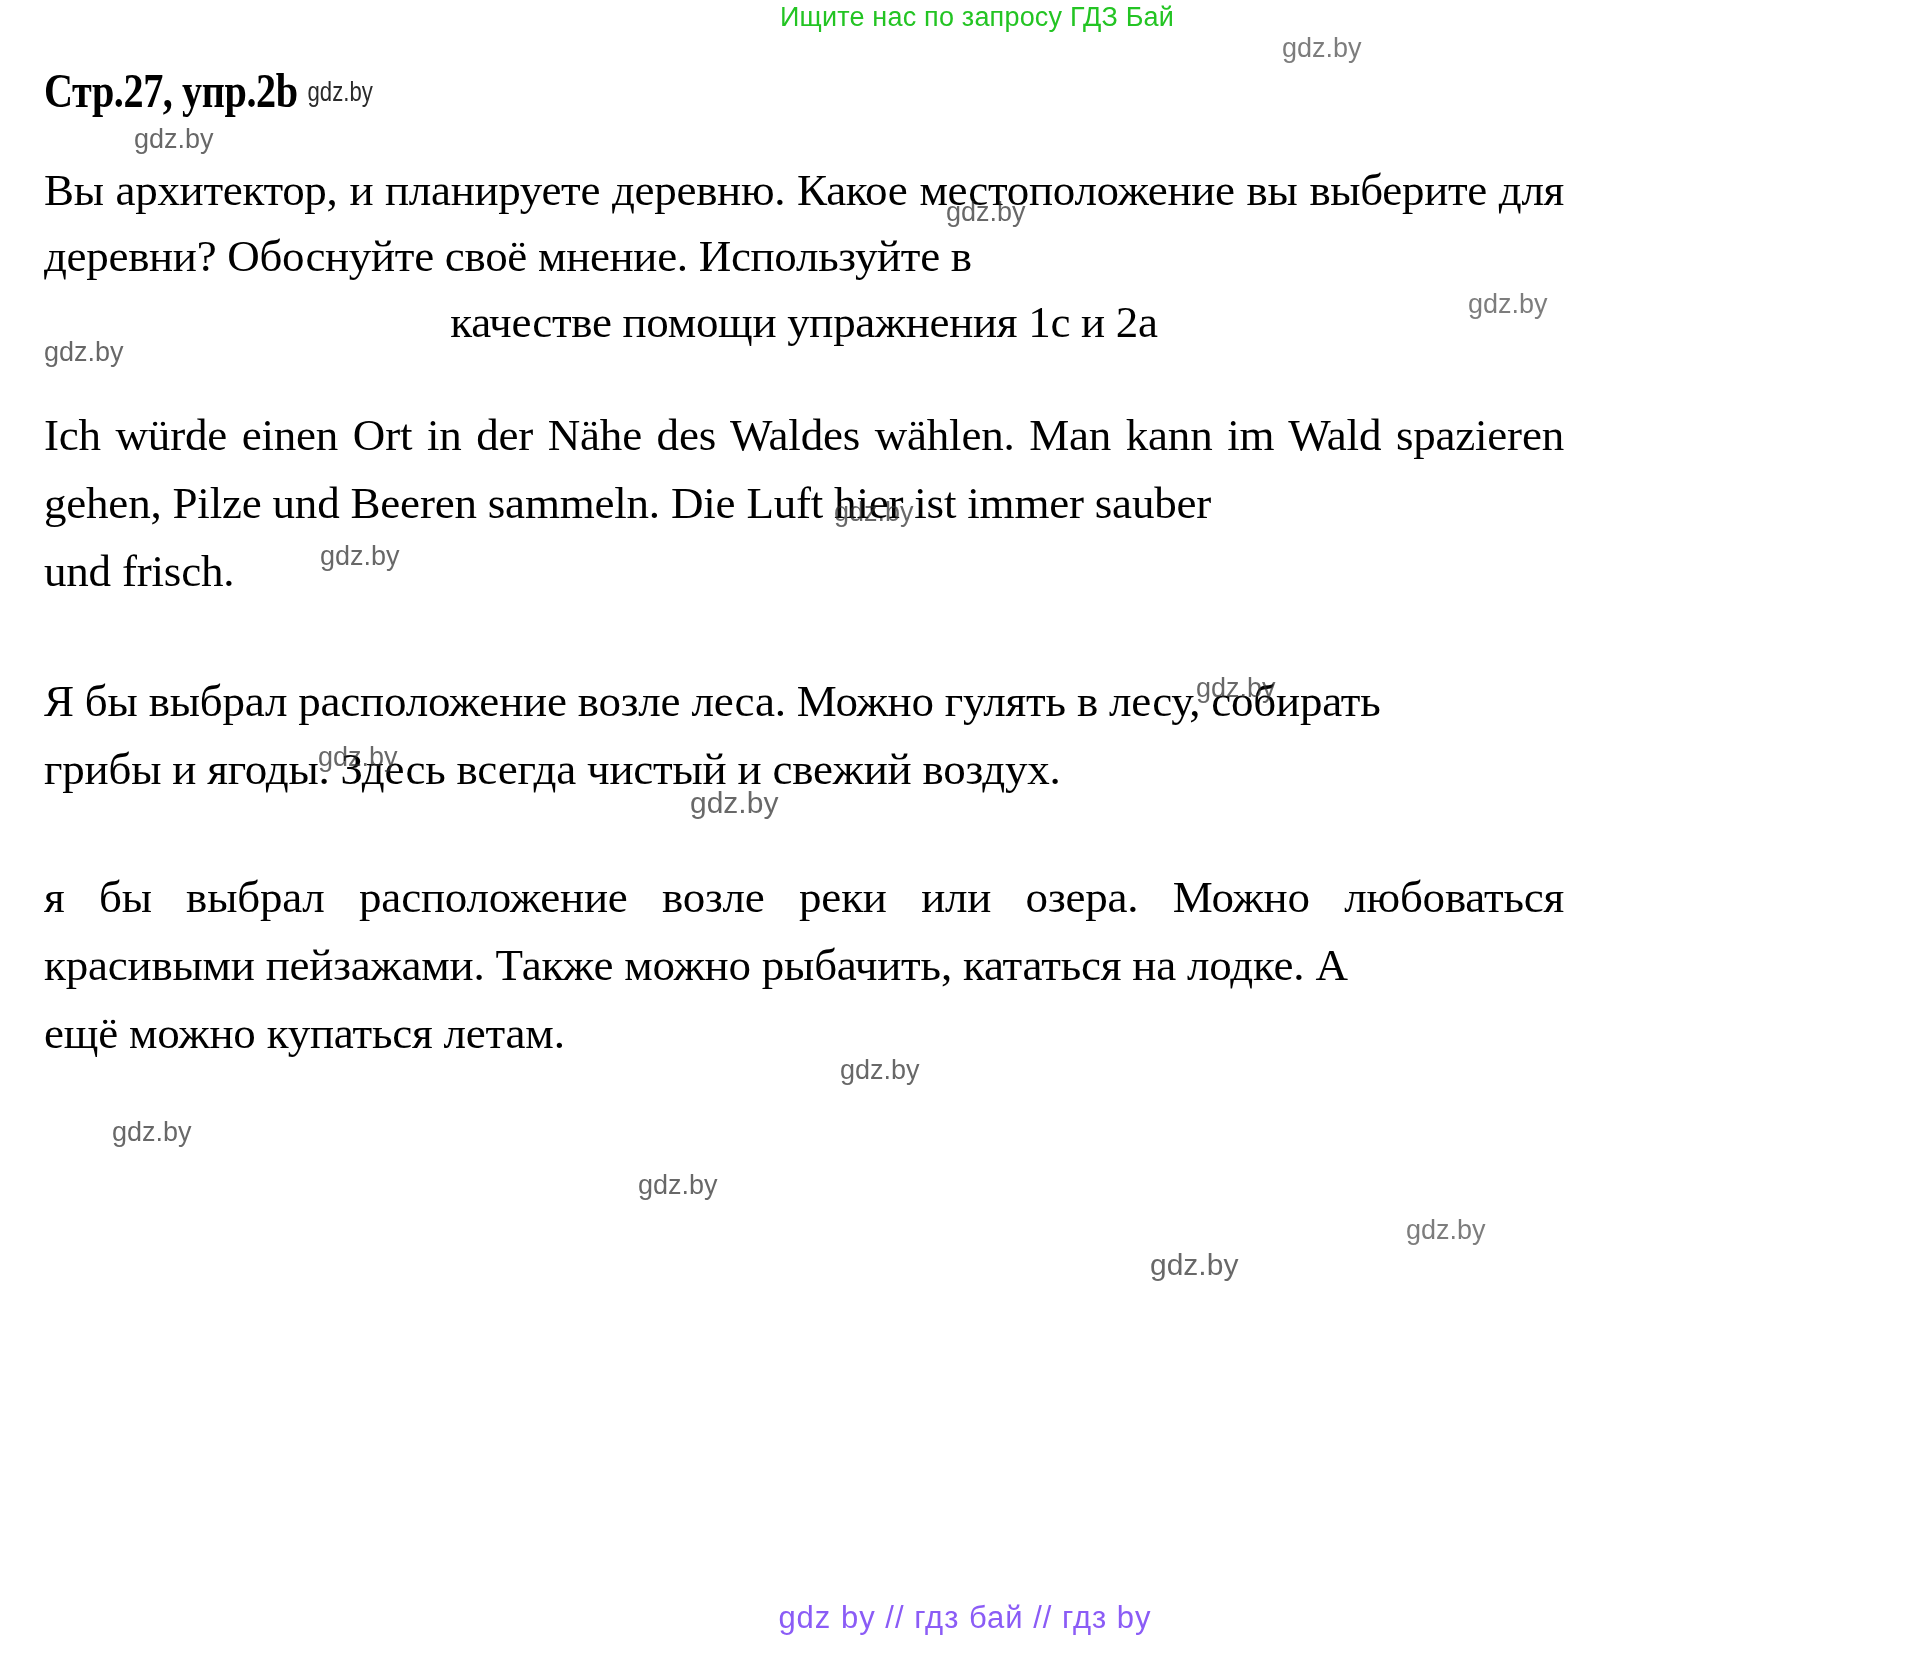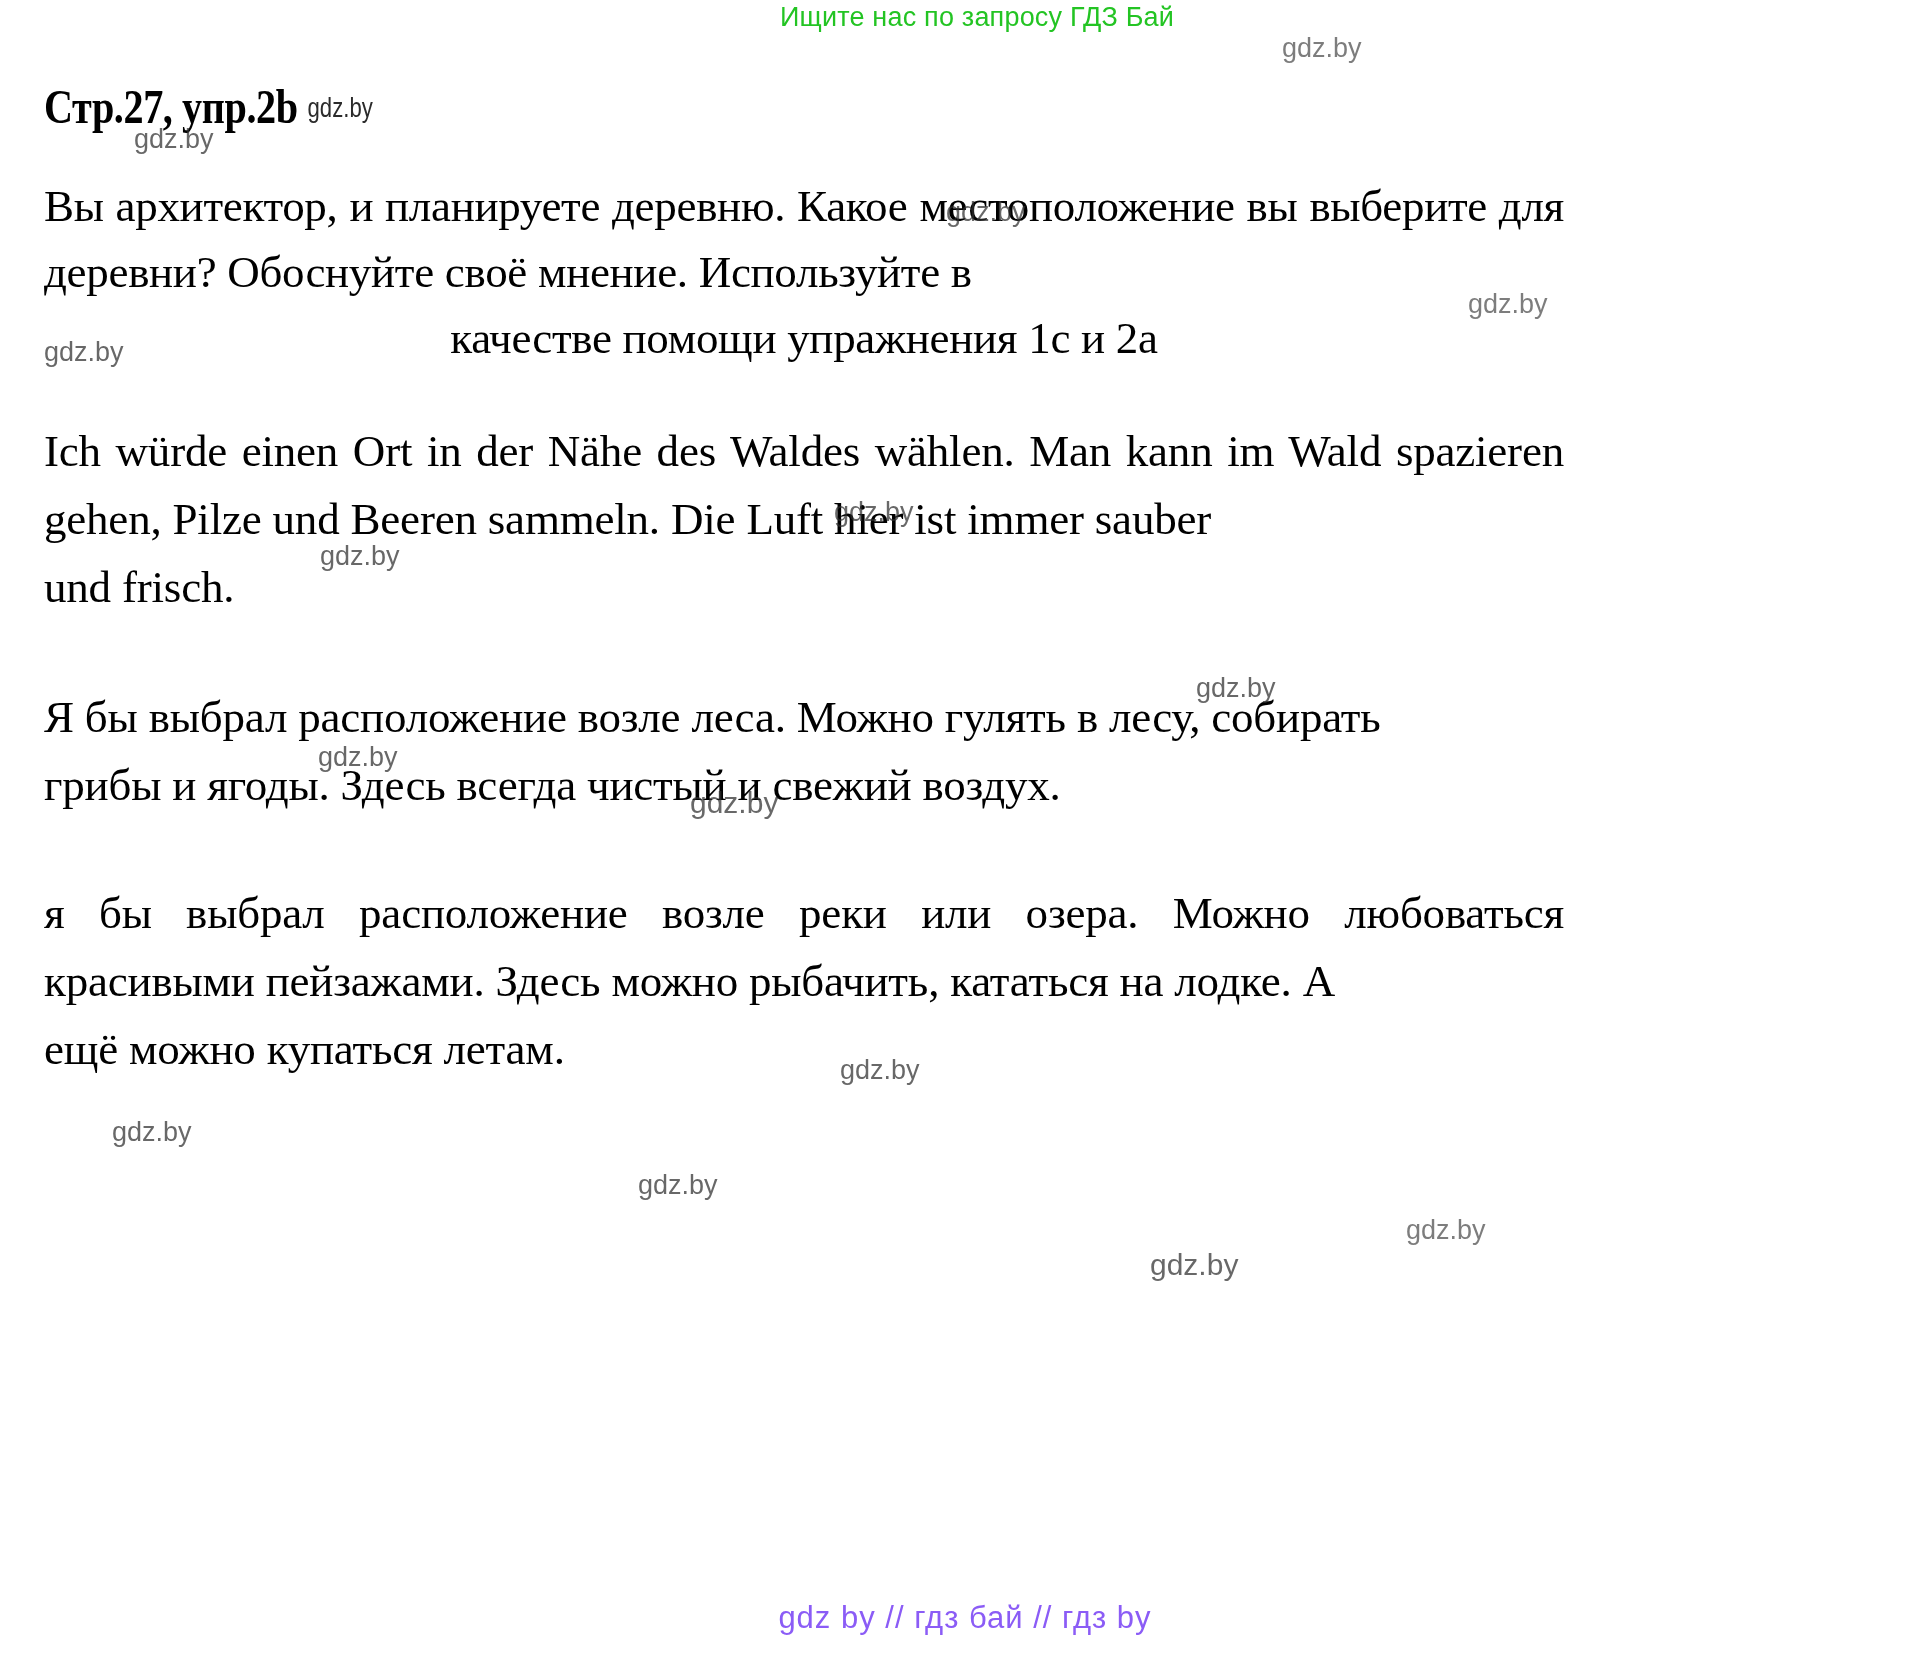--- a/index.html
+++ b/index.html
@@ -36,21 +36,21 @@
     font-size: 27px;
     font-weight: 400;
     letter-spacing: 0.2px;
     white-space: nowrap;
   }
 
   
   .content {
     position: absolute;
     left: 44px;
-    top: 68px;
+    top: 52px;
     width: 1848px;
   }
 
   
   .ex-title {
     font-family: "Liberation Serif", "DejaVu Serif", serif;
     font-weight: 700;
     font-size: 49px;
     line-height: 1.0;
     letter-spacing: -0.5px;
@@ -151,21 +151,21 @@
     </div>
 
     <div class="para ru-1">
       <span>Я бы выбрал расположение возле леса. Можно гулять в лесу, собирать</span>
       <span class="lastline">грибы и ягоды. Здесь всегда чистый и свежий воздух.</span>
     </div>
 
 
     <div class="para ru-2">
       <span>я бы выбрал расположение возле реки или озера. Можно любоваться</span>
-      <span>красивыми пейзажами. Здесь можно рыбачить, кататься на лодке. А</span>
+      <span>красивыми пейзажами. Также можно рыбачить, кататься на лодке. А</span>
       <span class="lastline">ещё можно  купаться летам.</span>
     </div>
 
   </div>
 
   <div id="watermark-layer">
       <div class="wm" style="left: 1282px; top: 33px; font-size: 27px; opacity: 0.62;">gdz.by</div>
       <div class="wm" style="left: 134px; top: 124px; font-size: 27px; opacity: 0.72;">gdz.by</div>
       <div class="wm" style="left: 946px; top: 197px; font-size: 27px; opacity: 0.72;">gdz.by</div>
       <div class="wm" style="left: 1468px; top: 289px; font-size: 27px; opacity: 0.62;">gdz.by</div>

